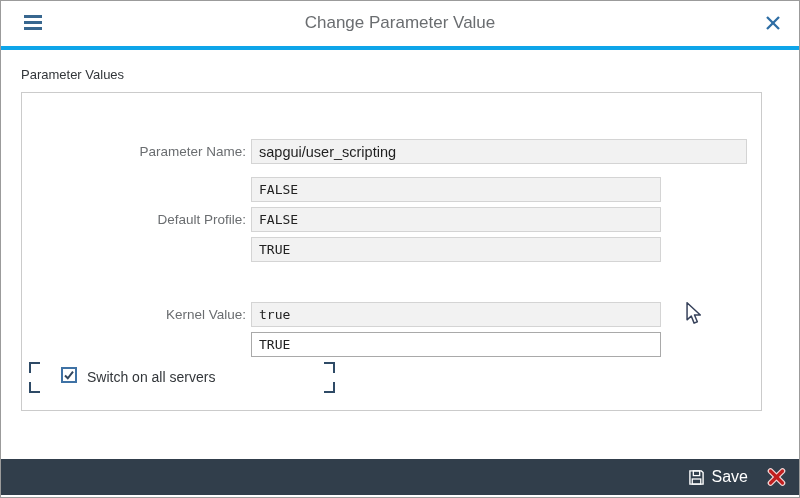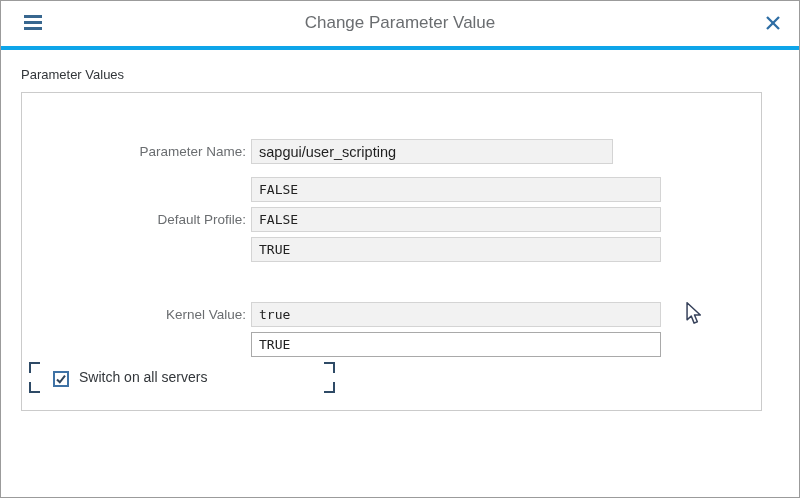--- a/index.html
+++ b/index.html
@@ -26,21 +26,21 @@
   }
   .ffield.readonly{background:#f2f2f2;border-color:#d4d4d4;}
   .ffield.sans{font-family:"Liberation Sans",sans-serif;font-size:14.5px;color:#1f1f1f;}
   
   .focus-rect{position:absolute;left:28px;top:361px;width:306px;height:31px;}
   .corner{position:absolute;width:9px;height:9px;}
   .corner.tl{left:0;top:0;border-left:2px solid #2e4a66;border-top:2px solid #2e4a66;}
   .corner.tr{right:0;top:0;border-right:2px solid #2e4a66;border-top:2px solid #2e4a66;}
   .corner.bl{left:0;bottom:0;border-left:2px solid #2e4a66;border-bottom:2px solid #2e4a66;}
   .corner.br{right:0;bottom:0;border-right:2px solid #2e4a66;border-bottom:2px solid #2e4a66;}
-  .checkbox-row{position:absolute;left:34px;top:366px;display:flex;align-items:flex-end;cursor:pointer;padding-left:18px;}
+  .checkbox-row{position:absolute;left:42px;top:366px;display:flex;align-items:flex-start;cursor:pointer;padding-left:18px;}
   .checkbox-box{width:16px;height:16px;box-sizing:border-box;border:2px solid #3f72a5;background:#fff;display:flex;align-items:center;justify-content:center;}
   .checkbox-label{margin-left:10px;font-size:14px;color:#32363a;line-height:20px;}
   
   .footer{position:absolute;left:0;width:798px;top:458px;height:36px;background:#313e4b;display:flex;align-items:center;justify-content:flex-end;}
   .save-btn{display:flex;align-items:center;gap:7px;color:#fff;font-size:16px;cursor:pointer;margin-right:18px;}
   .cancel-btn{margin-right:12px;cursor:pointer;display:flex;align-items:center;}
   
   .cursor{position:absolute;left:684px;top:301px;pointer-events:none;}
 </style>
 </head>
@@ -61,21 +61,21 @@
         <line x1="17" y1="5" x2="5" y2="17" stroke="#2e6da4" stroke-width="2.3"></line>
       </svg>
     </div>
   </div>
 
   <div class="section-heading">Parameter Values</div>
   <div class="groupbox"></div>
 
   <div class="frow" style="top:120px;margin-top:18px;">
     <span class="flabel">Parameter Name:</span>
-    <input class="ffield readonly sans" style="width: 362px;" readonly="" value="sapgui/user_scripting">
+    <input class="ffield readonly sans" style="width: 496px;" readonly="" value="sapgui/user_scripting">
   </div>
 
   <div class="frow" style="top:176px;">
     <input class="ffield readonly" style="width: 410px;" readonly="" value="FALSE">
   </div>
 
   <div class="frow" style="top:206px;">
     <span class="flabel">Default Profile:</span>
     <input class="ffield readonly" style="width: 410px;" readonly="" value="FALSE">
   </div>
@@ -101,20 +101,38 @@
   </div>
   <div class="checkbox-row">
     <span class="checkbox-box">
       <svg width="12" height="12" viewBox="0 0 12 12" style="visibility: visible;">
         <polyline points="2,6.5 4.8,9.3 10,2.6" fill="none" stroke="#32475e" stroke-width="2"></polyline>
       </svg>
     </span>
     <span class="checkbox-label">Switch on all servers</span>
   </div>
 
+  <div class="footer">
+    <div class="save-btn">
+      <svg width="17" height="17" viewBox="0 0 16 16">
+        <path d="M1.8 1.8 H12.6 L14.2 3.4 V14.2 H1.8 Z" fill="none" stroke="#ffffff" stroke-width="1.3"></path>
+        <rect x="5" y="1.8" width="6" height="4.4" fill="none" stroke="#ffffff" stroke-width="1.2"></rect>
+        <rect x="4" y="9.4" width="8" height="4.8" fill="none" stroke="#ffffff" stroke-width="1.2"></rect>
+      </svg>
+      <span>Save</span>
+    </div>
+    <div class="cancel-btn">
+      <svg width="21" height="20" viewBox="0 0 20 20">
+        <line x1="4" y1="4" x2="16" y2="16" stroke="#f4dada" stroke-width="5.6" stroke-linecap="round"></line>
+        <line x1="16" y1="4" x2="4" y2="16" stroke="#f4dada" stroke-width="5.6" stroke-linecap="round"></line>
+        <line x1="4" y1="4" x2="16" y2="16" stroke="#c11f1f" stroke-width="3.2" stroke-linecap="round"></line>
+        <line x1="16" y1="4" x2="4" y2="16" stroke="#c11f1f" stroke-width="3.2" stroke-linecap="round"></line>
+      </svg>
+    </div>
+  </div>
 
   <div class="cursor">
     <svg width="19" height="23" viewBox="0 0 13 17">
       <path d="M1 0.5 L1 13.2 L4.1 10.4 L6.2 15.6 L8.6 14.6 L6.5 9.6 L10.8 9.6 Z" fill="#ffffff" stroke="#36415a" stroke-width="1.1" stroke-linejoin="round"></path>
     </svg>
   </div>
 
 </div>
 
 </body></html>

